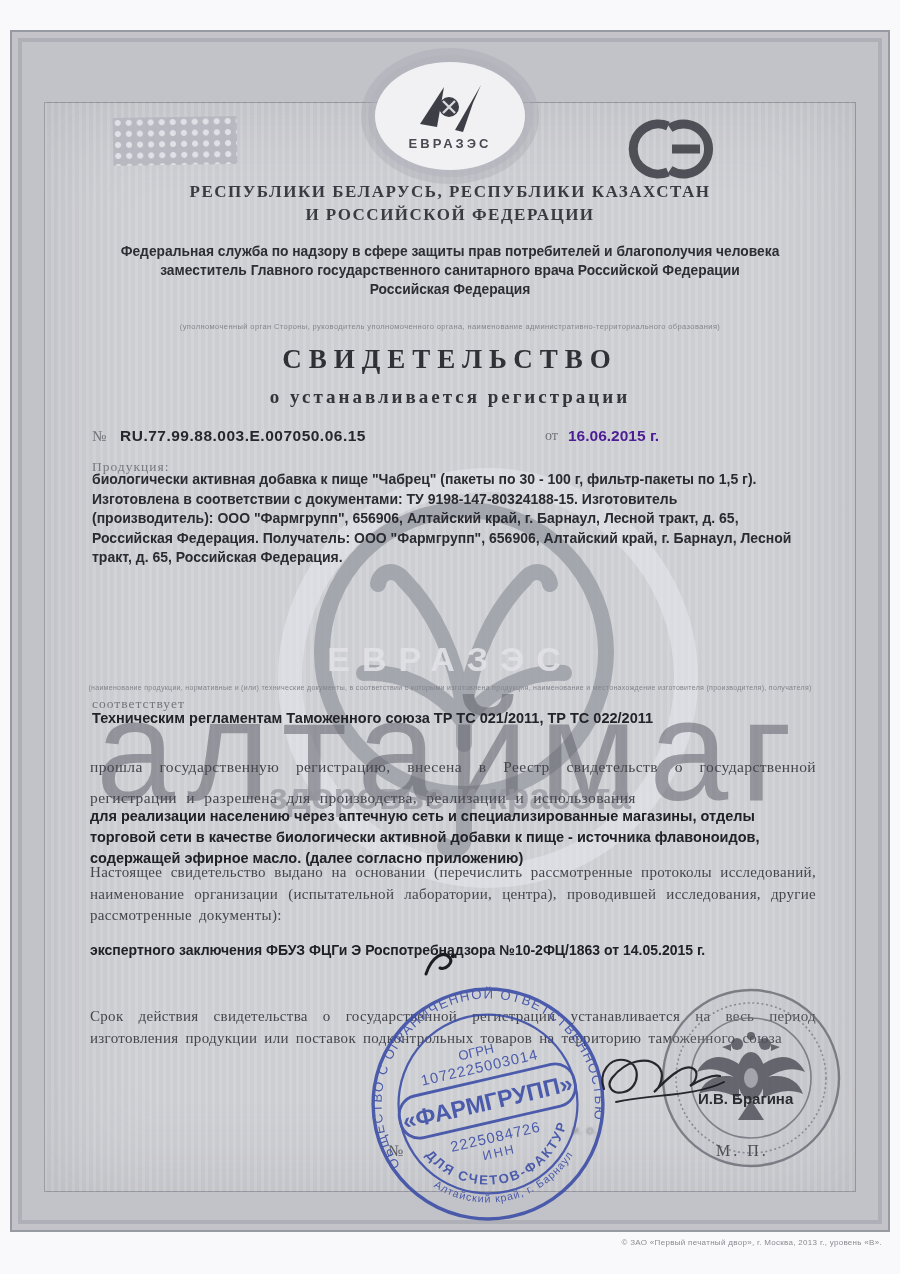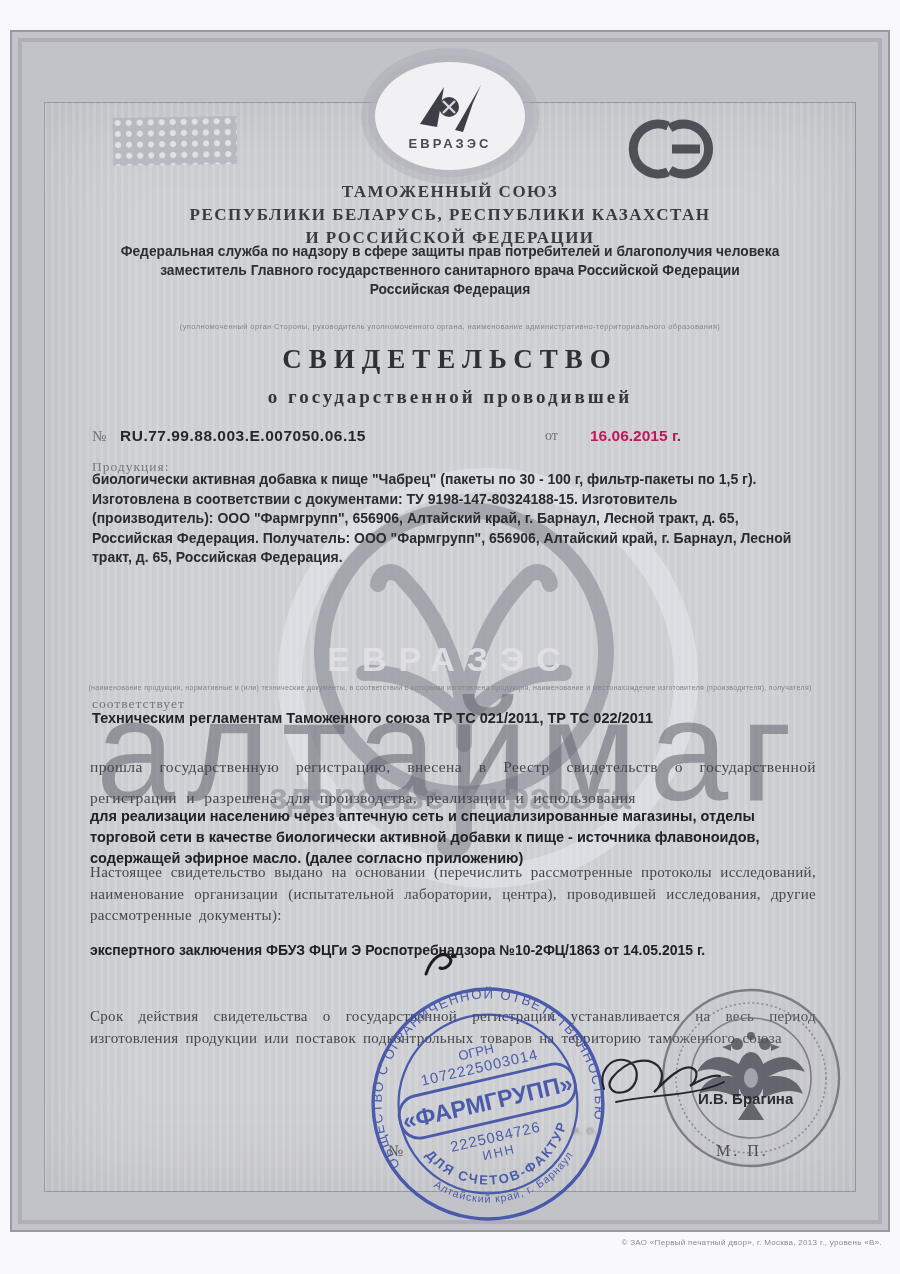--- a/index.html
+++ b/index.html
@@ -34,21 +34,21 @@
   #semark{left:620px;top:110px;width:104px;height:78px;z-index:7;}
   #hdr1{top:180px;z-index:7;font-weight:bold;font-size:17px;line-height:23px;letter-spacing:1.5px;color:#3a3a42;}
   #hdr2{top:242px;z-index:7;font-size:13.8px;line-height:19px;font-weight:600;color:#2d2d34;}
   #footnote1{top:322px;z-index:7;font-size:7.5px;color:#85858d;letter-spacing:.4px;filter:blur(.55px);}
   #title-main{top:344px;z-index:7;font-weight:bold;font-size:27px;letter-spacing:7px;color:#30303б;color:#303037;}
   #title-sub{top:386px;z-index:7;font-weight:bold;font-size:19px;letter-spacing:3px;color:#34343b;}
   
   #num-label{left:92px;top:428px;z-index:7;font-size:15px;color:#6f6f78;}
   #num-value{left:120px;top:427px;z-index:7;font-size:15.5px;font-weight:bold;letter-spacing:.5px;color:#26262c;}
   #date-label{left:545px;top:428px;z-index:7;font-size:14px;color:#70707a;}
-  #date-value{left:568px;top:427px;z-index:7;font-size:15.5px;font-weight:bold;color:#be185d;margin-left:22px;}
+  #date-value{left:568px;top:427px;z-index:7;font-size:15.5px;font-weight:bold;color:#4c1d95;}
   
   #prod-label{left:92px;top:459px;z-index:7;font-size:13.5px;color:#77777f;letter-spacing:1px;}
   #prod-text{left:92px;top:470px;width:702px;z-index:7;font-size:14px;line-height:19.5px;font-weight:600;color:#2a2a31;}
   
   #rosette{left:278px;top:468px;width:372px;height:372px;z-index:3;border-radius:50%;
     border:24px solid rgba(233,233,239,.5);}
   #flower{left:303px;top:492px;width:322px;height:382px;z-index:4;opacity:.75;}
   #wm-eurasec{top:640px;z-index:5;font-size:34px;font-weight:bold;letter-spacing:12px;color:rgba(223,223,229,.95);}
   #wm-brand{top:671px;height:160px;z-index:6;display:flex;align-items:center;justify-content:center;
     font-size:142px;font-weight:normal;letter-spacing:12px;color:rgba(103,103,113,.58);}
@@ -102,33 +102,32 @@
   </div>
   <svg class="abs" id="semark" viewBox="0 0 104 78" style="filter:blur(.3px);opacity:.85">
     <g fill="none" stroke="#3a3a42" stroke-width="9">
       <path d="M48,16 A25,25 0 1 0 48,62"></path>
       <path d="M50,18 A25,25 0 1 1 50,60"></path>
       <path d="M52,39 H80"></path>
     </g>
   </svg>
 
   <div class="abs ctr serif" id="hdr1">
-    <div>ТАМОЖЕННЫЙ СОЮЗ</div>
     <div>РЕСПУБЛИКИ БЕЛАРУСЬ, РЕСПУБЛИКИ КАЗАХСТАН</div>
     <div>И РОССИЙСКОЙ ФЕДЕРАЦИИ</div>
   </div>
   <div class="abs ctr" id="hdr2">
     <div>Федеральная служба по надзору в сфере защиты прав потребителей и благополучия человека</div>
     <div>заместитель Главного государственного санитарного врача Российской Федерации</div>
     <div>Российская Федерация</div>
   </div>
   <div class="abs ctr" id="footnote1">(уполномоченный орган Стороны, руководитель уполномоченного органа, наименование административно-территориального образования)</div>
 
   <div class="abs ctr serif" id="title-main">СВИДЕТЕЛЬСТВО</div>
-  <div class="abs ctr serif" id="title-sub">о государственной проводившей</div>
+  <div class="abs ctr serif" id="title-sub">о устанавливается регистрации</div>
 
   <div class="abs serif" id="num-label">№</div>
   <div class="abs" id="num-value">RU.77.99.88.003.E.007050.06.15</div>
   <div class="abs serif" id="date-label">от</div>
   <div class="abs" id="date-value">16.06.2015 г.</div>
 
   <div class="abs serif" id="prod-label">Продукция:</div>
   <div class="abs" id="prod-text">биологически активная добавка к пище "Чабрец" (пакеты по 30 - 100 г, фильтр-пакеты по 1,5 г). Изготовлена в соответствии с документами: ТУ 9198-147-80324188-15. Изготовитель (производитель): ООО "Фармгрупп", 656906, Алтайский край, г. Барнаул, Лесной тракт, д. 65, Российская Федерация.  Получатель: ООО "Фармгрупп", 656906, Алтайский край, г. Барнаул, Лесной тракт, д. 65, Российская Федерация.</div>
 
   <div class="abs" id="rosette"></div>

